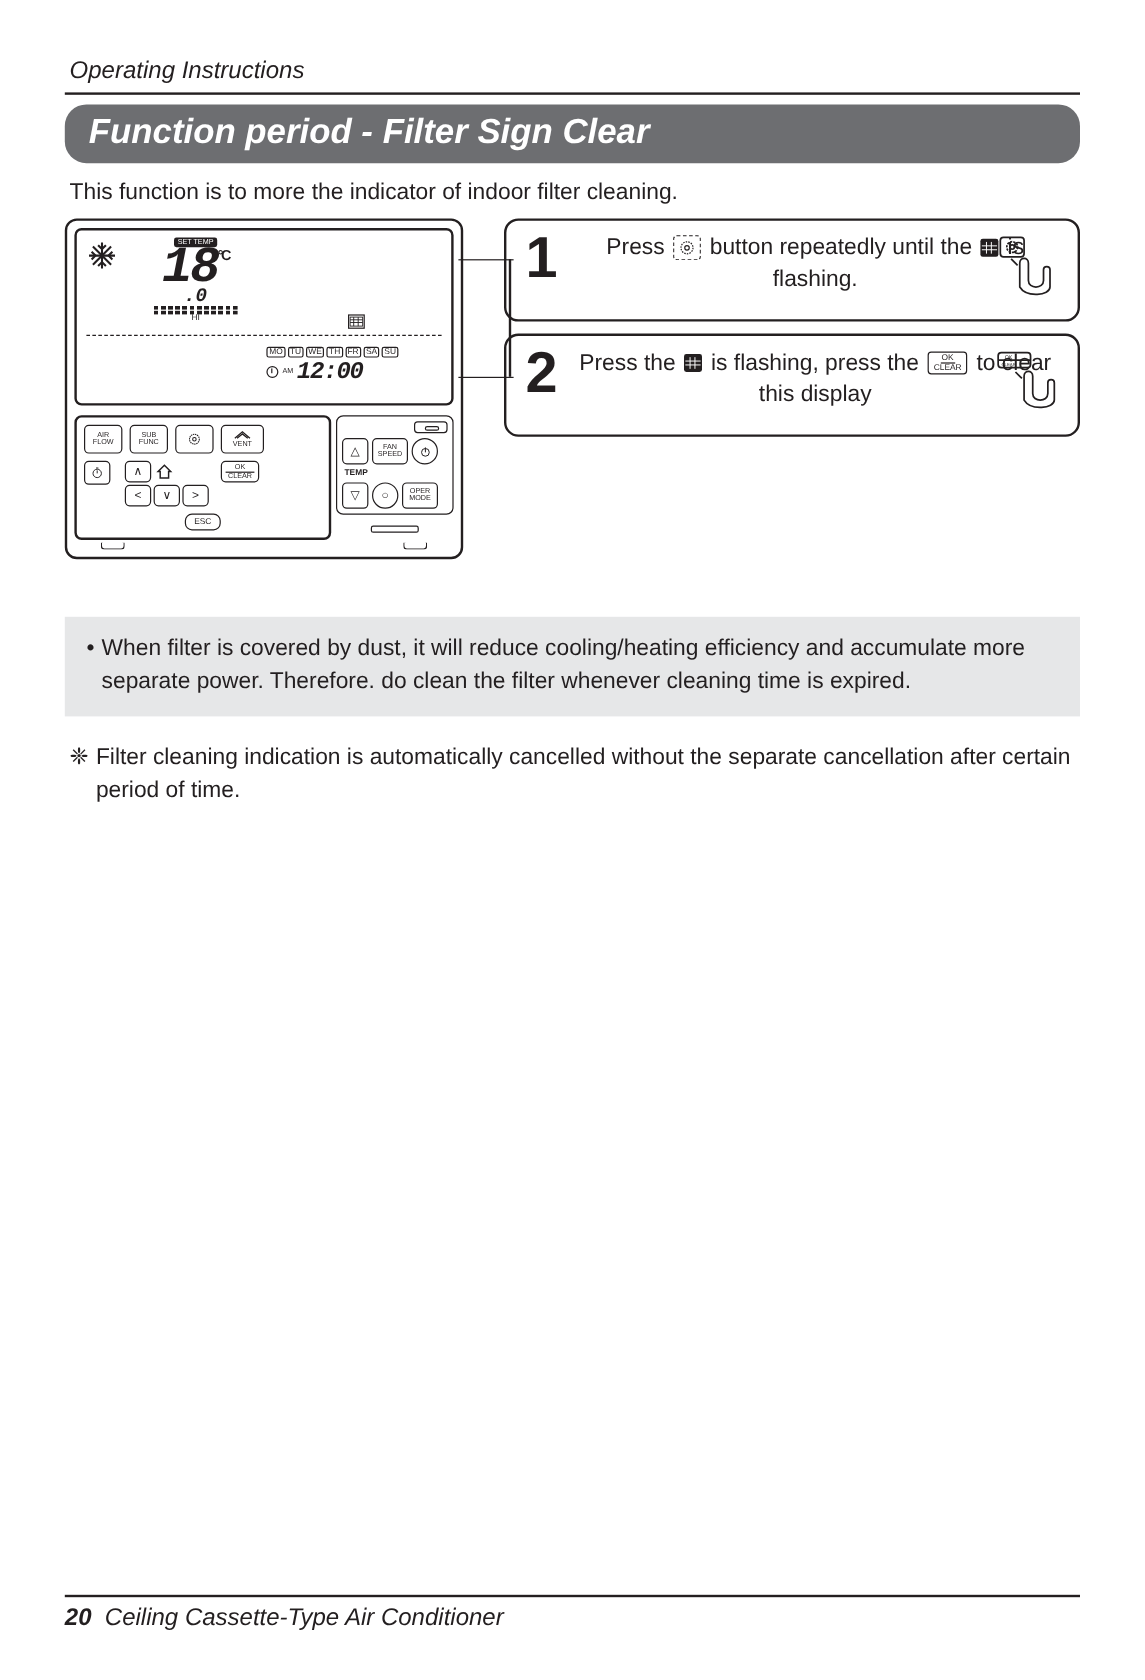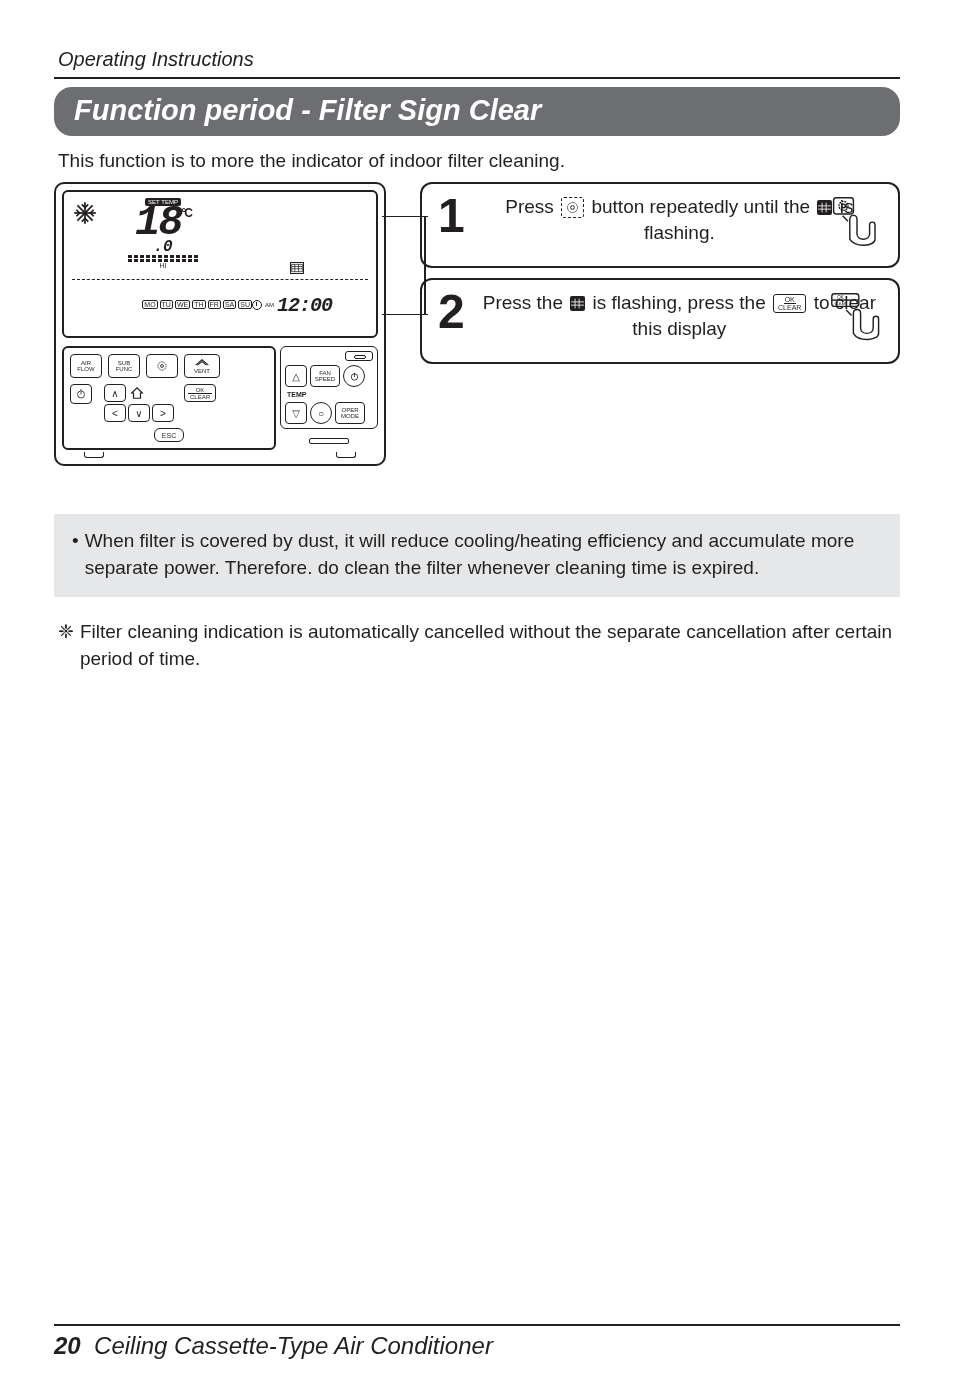--- a/index.html
+++ b/index.html
@@ -314,21 +314,21 @@
     display:flex;gap:6px;padding-left:4px;
   }
   .footer{
     position:absolute;
     left:54px;right:54px;bottom:40px;
   }
   .footer hr{
     border:none;border-top:2.5px solid #231f20;margin-bottom:6px;
   }
   .footer-text{
-    font-style:italic;font-size:24px;
+    font-style:italic;font-size:20px;
   }
   .footer-text .pn{font-weight:bold;}
   
   .conn{position:absolute;border-top:1.5px solid #231f20;}
 </style>
 </head>
 <body>
 
 
 
@@ -380,21 +380,21 @@
             <svg viewBox="0 0 16 12" width="12" height="10">
                 <rect x="1" y="1" width="14" height="10" fill="none" stroke="#231f20" stroke-width="1"></rect>
                 <line x1="1" y1="4" x2="15" y2="4" stroke="#231f20"></line>
                 <line x1="1" y1="7" x2="15" y2="7" stroke="#231f20"></line>
                 <line x1="5" y1="1" x2="5" y2="11" stroke="#231f20"></line>
                 <line x1="10" y1="1" x2="10" y2="11" stroke="#231f20"></line>
               </svg>
           </div>
         </div>
         <div class="lcd-bottom">
-          <div style="display:flex;flex-direction:row;align-items:center;">
+          <div style="display:flex;flex-direction:column;align-items:flex-start;">
             <div class="days">
               <span style="display:inline-flex;gap:2px;">
                 <span style="border:1px solid #231f20;border-radius:2px;padding:0 1px;">MO</span>
                 <span style="border:1px solid #231f20;border-radius:2px;padding:0 1px;">TU</span>
                 <span style="border:1px solid #231f20;border-radius:2px;padding:0 1px;">WE</span>
                 <span style="border:1px solid #231f20;border-radius:2px;padding:0 1px;">TH</span>
                 <span style="border:1px solid #231f20;border-radius:2px;padding:0 1px;">FR</span>
                 <span style="border:1px solid #231f20;border-radius:2px;padding:0 1px;">SA</span>
                 <span style="border:1px solid #231f20;border-radius:2px;padding:0 1px;">SU</span>
               </span>

